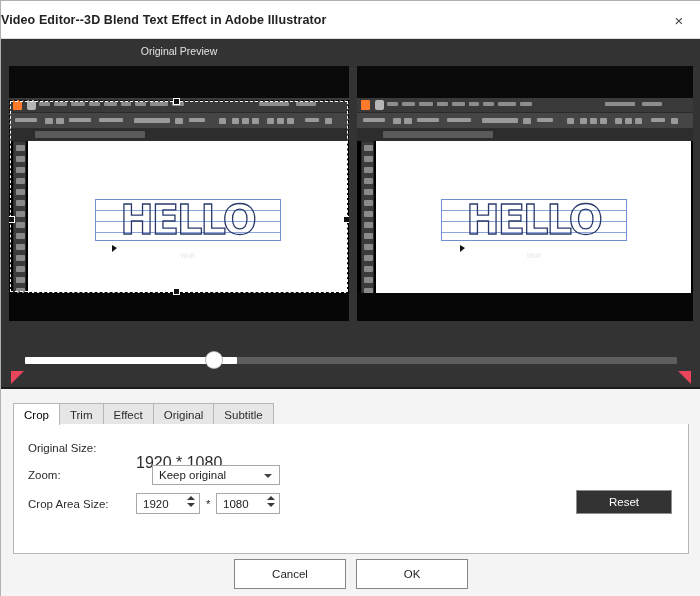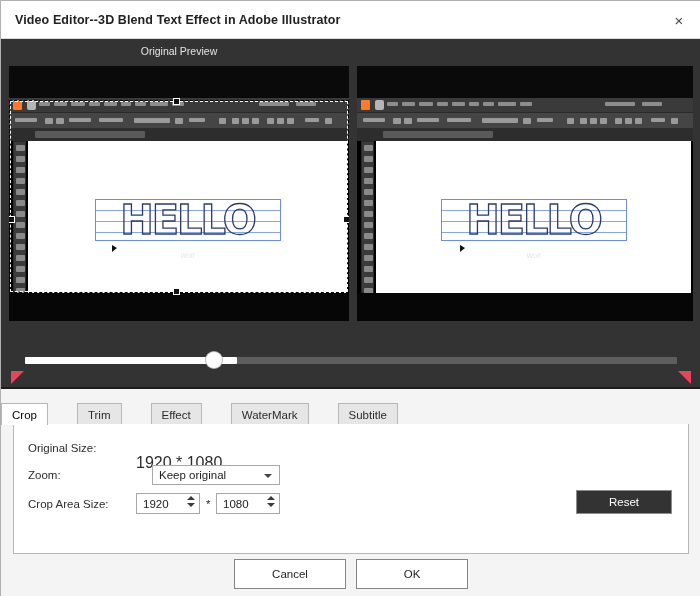--- a/index.html
+++ b/index.html
@@ -19,21 +19,20 @@
 
   
   .titlebar {
     position: absolute; left: 0; top: 0;
     width: 700px; height: 38px;
     background: #ffffff;
     border-bottom: 1px solid #dcdcdc;
     display: flex; align-items: center;
   }
   .titlebar .title {
-    margin-left: 14px;
     font-size: 12.5px;
     color: #222222;
     font-weight: 600;
     letter-spacing: 0.1px;
     white-space: nowrap;
   }
   .titlebar .close-btn {
     position: absolute; right: 0; top: 0;
     width: 44px; height: 38px;
     display: flex; align-items: center; justify-content: center;
@@ -199,24 +198,23 @@
 
   
   .bottom {
     position:absolute; left:0; top:386px;
     width:700px; height:210px;
     background:#f4f4f4;
     border-top:2px solid #1c1c1c;
   }
 
   .tabs {
-    position:absolute; left:0; top:14px;
+    position:absolute; left:12px; top:14px;
     display:flex; align-items:flex-end;
     height:22px;
-    gap:30px;
   }
   .tab {
     height:22px;
     padding:0 10px;
     font-size:11.5px; color:#2b2b2b;
     background:#e6e6e6;
     border:1px solid #b6b6b6;
     border-bottom:none;
     display:flex; align-items:center;
     margin-right:-1px;
@@ -572,21 +570,21 @@
       <div class="timecode">00:02:47 / 00:08:34</div>
     </div>
   </div>
 
   <div class="bottom">
 
     <div class="tabs">
       <div class="tab active">Crop</div>
       <div class="tab">Trim</div>
       <div class="tab">Effect</div>
-      <div class="tab">WaterMark</div>
+      <div class="tab">Original</div>
       <div class="tab">Subtitle</div>
     </div>
 
     <div class="tabpanel">
 
       <div class="row" id="row-orig">
         <span class="row-label">Original Size:</span>
         <span class="val">1920 * 1080</span>
       </div>
 

